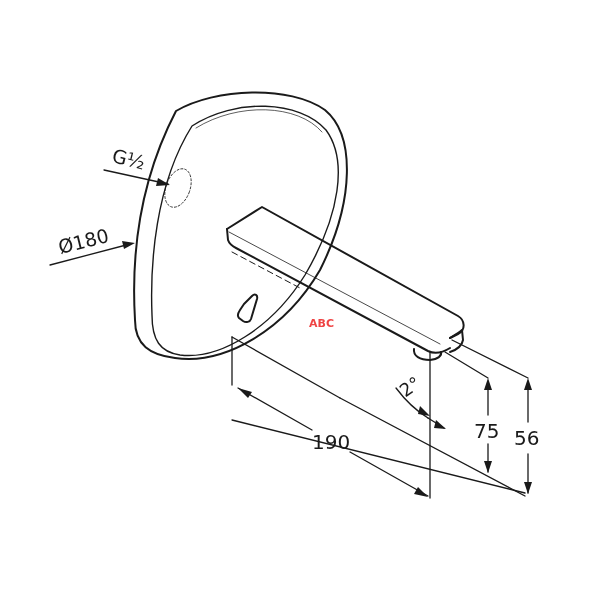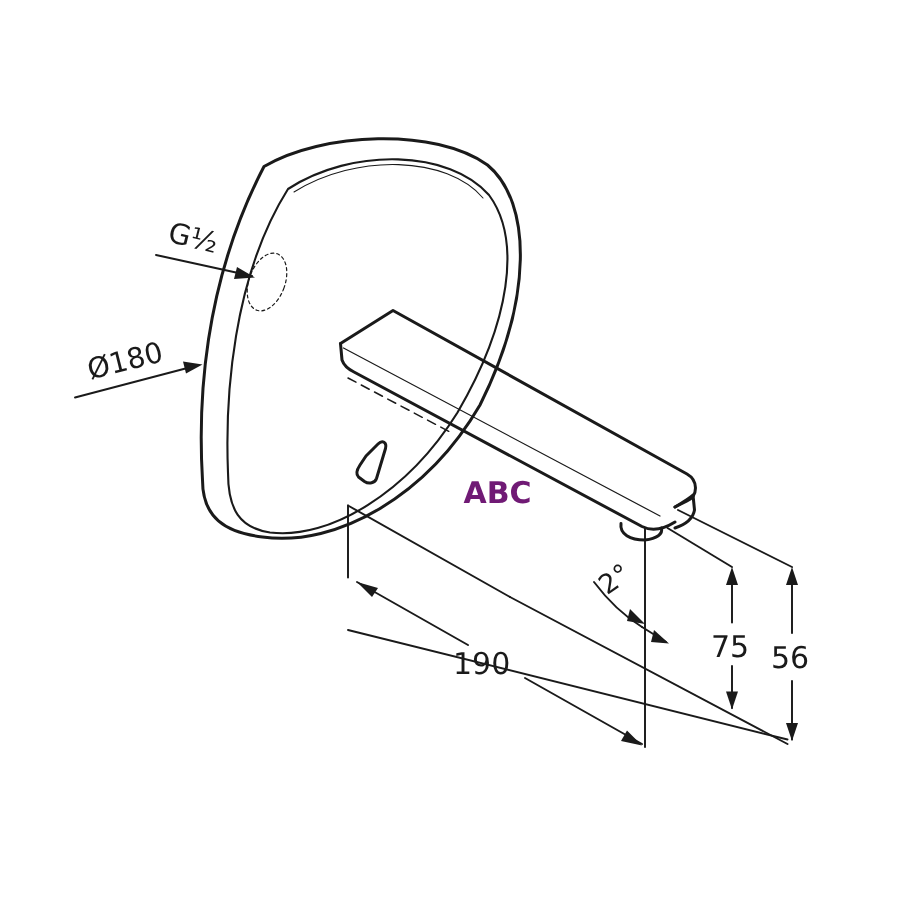--- a/index.html
+++ b/index.html
@@ -15,23 +15,23 @@
     .lbl {
       position: absolute;
       color: #1a1a1a;
       font-family: "DejaVu Sans", "Liberation Sans", sans-serif;
       white-space: nowrap;
       line-height: 1;
     }
     .dim-num { font-size: 20px; }
     .watermark {
       position: absolute;
-      color: #701a75;
+      color: #ef4444;
       font-weight: bold;
-      font-size: 20px;
+      font-size: 11px;
       font-family: "DejaVu Sans", "Liberation Sans", sans-serif;
       line-height: 1;
     }
   </style>
 </head>
 <body>
 
 <div id="canvas">
   <svg width="600" height="600" viewBox="0 0 600 600">
     <g fill="none" stroke="#1a1a1a" stroke-linecap="round" stroke-linejoin="round">
@@ -99,18 +99,18 @@
         <polygon points="135,243 122,241 124,249"></polygon>
         <polygon points="430,416 420,406 418,414"></polygon>
         <polygon points="446,429 436,420 434,428"></polygon>
       </g>
     </g>
   </svg>
 
   <span class="lbl" style="left:112px; top:150px; font-size:19px; transform:rotate(14deg);">G½</span>
   <span class="lbl" style="left:58px; top:232px; font-size:19px; transform:rotate(-14deg);">Ø180</span>
   <span class="lbl" style="left:400px; top:378px; font-size:18px; transform:rotate(-35deg);">2°</span>
-  <span class="lbl dim-num" style="left:302px; top:432px;">190</span>
+  <span class="lbl dim-num" style="left:312px; top:432px;">190</span>
   <span class="lbl dim-num" style="left:474px; top:421px;text-align:right;">75</span>
   <span class="lbl dim-num" style="left:514px; top:428px;">56</span>
 
   <span class="watermark" style="left:309px; top:318px;">ABC</span>
 </div>
 
 </body></html>

